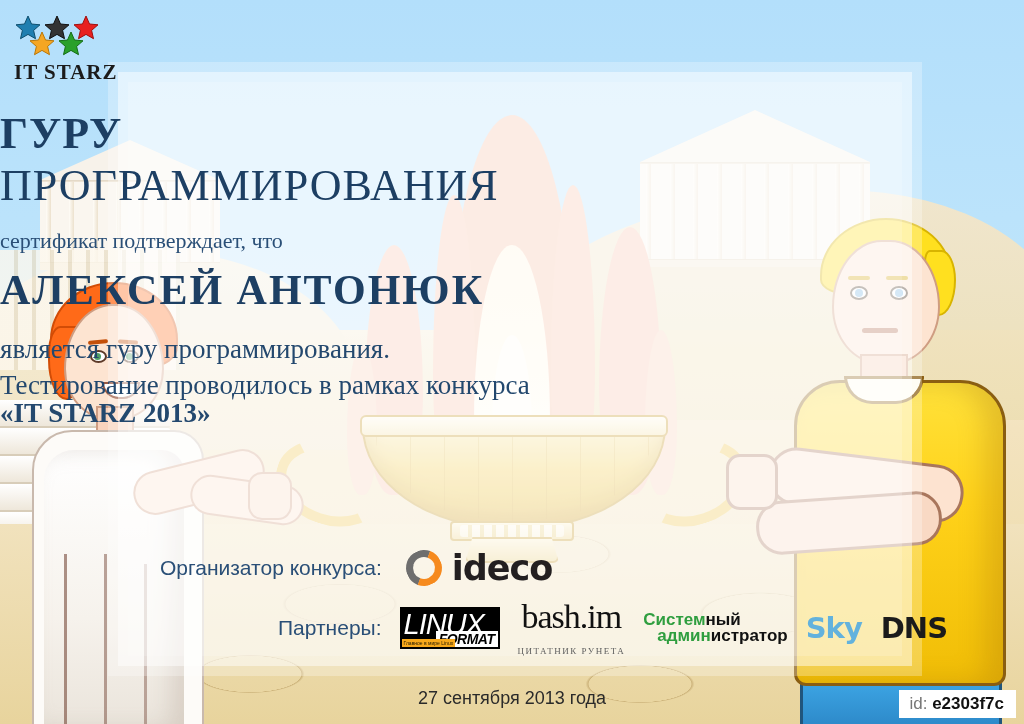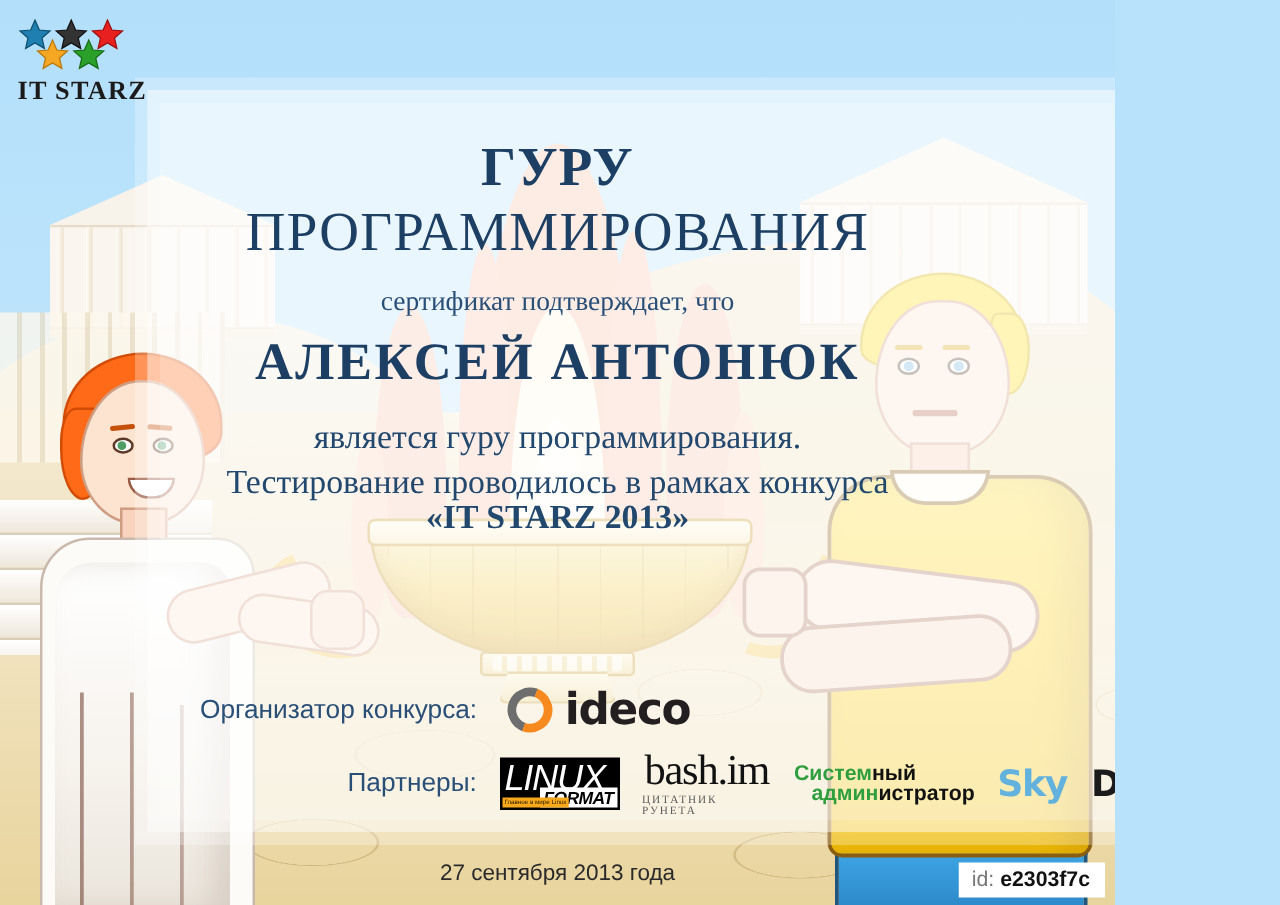--- a/index.html
+++ b/index.html
@@ -3,21 +3,21 @@
 <meta charset="utf-8">
 <title>Certificate</title>
 <style>
   html,body{margin:0;padding:0;}
   body{
     width:1024px;height:724px;overflow:hidden;
     font-family:"Liberation Sans", sans-serif;
     background:#b8e2fb;
   }
   #cert{
-    position:relative;width:892px;height:724px;overflow:hidden;
+    position:relative;width:1024px;height:724px;overflow:hidden;
     background:linear-gradient(#b3dffb 0%, #bfe5fb 45%, #cfeafb 100%);
   }
 
   
   .scene{position:absolute;inset:0;overflow:hidden;}
   .ground{
     position:absolute;left:0;right:0;top:330px;bottom:0;
     background:linear-gradient(#f6ecd2 0%, #f3e3bf 25%, #f0dfb4 55%, #ecd79f 100%);
   }
   .hill{
@@ -180,21 +180,21 @@
   .panel-inner{position:absolute;left:128px;top:82px;width:774px;height:574px;
     background:rgba(255,255,255,.18);}
 
   
   .logo{position:absolute;left:14px;top:14px;width:106px;height:78px;z-index:6;}
   .logo .stars{position:relative;height:44px;}
   .logo .name{font-family:"Liberation Serif", serif;font-weight:bold;font-size:21px;
     letter-spacing:1px;color:#1b1b1b;margin-top:2px;}
 
   
-  .txt{position:absolute;z-index:7;text-align:center;left:0;right:0;color:#1b3a5c;}
+  .txt{position:absolute;z-index:7;text-align:left;left:0;right:0;color:#1b3a5c;}
   .title1{top:108px;font-family:"Liberation Serif",serif;font-weight:bold;font-size:44px;
     letter-spacing:1px;color:#1d3f63;}
   .title2{top:160px;font-family:"Liberation Serif",serif;font-weight:normal;font-size:44px;
     letter-spacing:1px;color:#1d3f63;}
   .confirm{top:228px;font-family:"Liberation Serif",serif;font-size:22px;color:#2a4f77;}
   .name-line{top:266px;font-family:"Liberation Serif",serif;font-weight:bold;font-size:42px;
     letter-spacing:2px;color:#1d3f63;}
   .body1{top:334px;font-family:"Liberation Serif",serif;font-size:27px;color:#23486e;}
   .body2{top:370px;font-family:"Liberation Serif",serif;font-size:27px;color:#23486e;}
   .body3{top:398px;font-family:"Liberation Serif",serif;font-size:27px;color:#23486e;font-weight:bold;}
@@ -217,21 +217,21 @@
 
   .lxf{position:relative;width:100px;height:42px;background:#000;}
   .lxf .lx{position:absolute;left:4px;top:1px;font-family:"Liberation Sans",sans-serif;
     font-weight:normal;font-style:italic;font-size:29px;color:#fff;letter-spacing:-1px;}
   .lxf .fm{position:absolute;right:2px;bottom:2px;background:#fff;color:#000;
     font-family:"Liberation Sans",sans-serif;font-weight:bold;font-style:italic;font-size:14px;
     padding:0 3px;letter-spacing:-.5px;}
   .lxf .tag{position:absolute;left:2px;bottom:2px;background:#f7a81b;color:#241a00;
     font-size:5px;padding:1px 2px;font-family:"Liberation Sans",sans-serif;white-space:nowrap;}
 
-  .bash{display:flex;flex-direction:column;align-items:center;line-height:1;}
+  .bash{display:flex;flex-direction:column;align-items:center;line-height:1;gap:12px;}
   .bash .b1{font-family:"Liberation Serif",serif;font-size:34px;color:#111;letter-spacing:-1px;}
   .bash .b2{font-family:"Liberation Serif",serif;font-size:9px;color:#5d5d5d;letter-spacing:1.5px;margin-top:1px;}
 
   .sysadm{line-height:.92;font-family:"Liberation Sans",sans-serif;font-weight:bold;font-size:17px;}
   .sysadm .r1 .g{color:#2f9e3f;} .sysadm .r1 .k{color:#111;}
   .sysadm .r2{margin-left:14px;}
   .sysadm .r2 .g{color:#2f9e3f;} .sysadm .r2 .k{color:#111;}
 
   .skydns{font-family:"DejaVu Sans",sans-serif;font-weight:bold;font-size:29px;letter-spacing:-1px;}
   .skydns .sky{color:#63b2dd;} .skydns .dns{color:#1b1b1b;margin-left:19px;}

